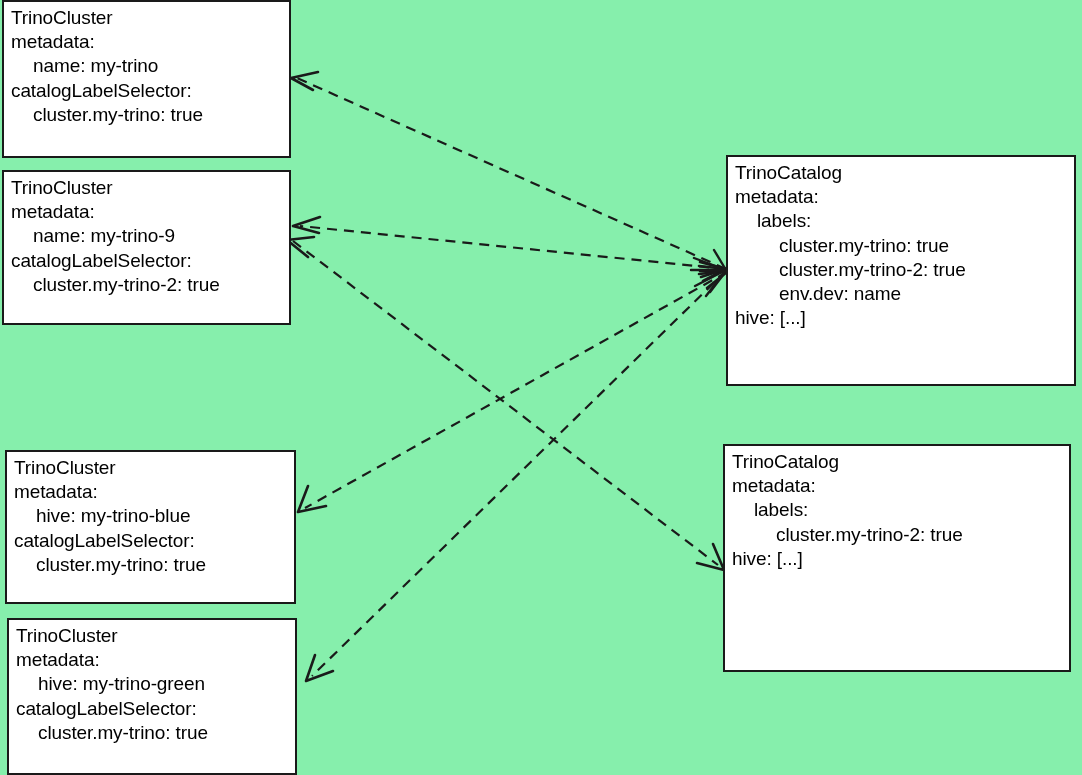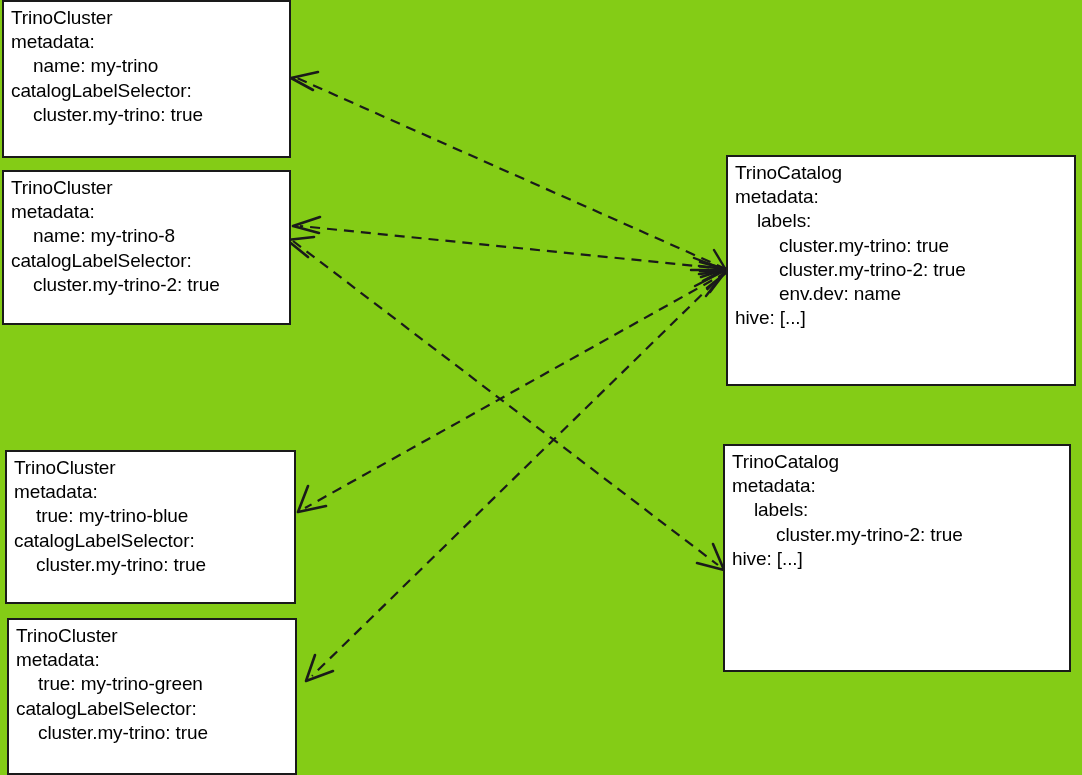--- a/index.html
+++ b/index.html
@@ -10,21 +10,21 @@
   }
   body {
     font-family: "Liberation Sans", sans-serif;
     color: #000000;
   }
   #canvas {
     position: relative;
     width: 1082px;
     height: 775px;
     overflow: hidden;
-    background: #84cc16;
+    background: #86efac;
   }
   #edge-layer {
     position: absolute;
     left: 0;
     top: 0;
     width: 1082px;
     height: 775px;
     pointer-events: none;
   }
   .node {
@@ -92,37 +92,37 @@
     <div class="node-line">TrinoCluster</div>
     <div class="node-line">metadata:</div>
     <div class="node-line indent-1">name: my-trino</div>
     <div class="node-line">catalogLabelSelector:</div>
     <div class="node-line indent-1">cluster.my-trino: true</div>
   </div>
 
   <div class="node" style="left:2px; top:170px; width:289px; height:155px;">
     <div class="node-line">TrinoCluster</div>
     <div class="node-line">metadata:</div>
-    <div class="node-line indent-1">name: my-trino-8</div>
+    <div class="node-line indent-1">name: my-trino-9</div>
     <div class="node-line">catalogLabelSelector:</div>
     <div class="node-line indent-1">cluster.my-trino-2: true</div>
   </div>
 
   <div class="node" style="left:5px; top:450px; width:291px; height:154px;">
     <div class="node-line">TrinoCluster</div>
     <div class="node-line">metadata:</div>
-    <div class="node-line indent-1">true: my-trino-blue</div>
+    <div class="node-line indent-1">hive: my-trino-blue</div>
     <div class="node-line">catalogLabelSelector:</div>
     <div class="node-line indent-1">cluster.my-trino: true</div>
   </div>
 
   <div class="node" style="left:7px; top:618px; width:290px; height:157px;">
     <div class="node-line">TrinoCluster</div>
     <div class="node-line">metadata:</div>
-    <div class="node-line indent-1">true: my-trino-green</div>
+    <div class="node-line indent-1">hive: my-trino-green</div>
     <div class="node-line">catalogLabelSelector:</div>
     <div class="node-line indent-1">cluster.my-trino: true</div>
   </div>
 
   <div class="node" style="left:726px; top:155px; width:350px; height:231px;">
     <div class="node-line">TrinoCatalog</div>
     <div class="node-line">metadata:</div>
     <div class="node-line indent-1">labels:</div>
     <div class="node-line indent-2">cluster.my-trino: true</div>
     <div class="node-line indent-2">cluster.my-trino-2: true</div>

